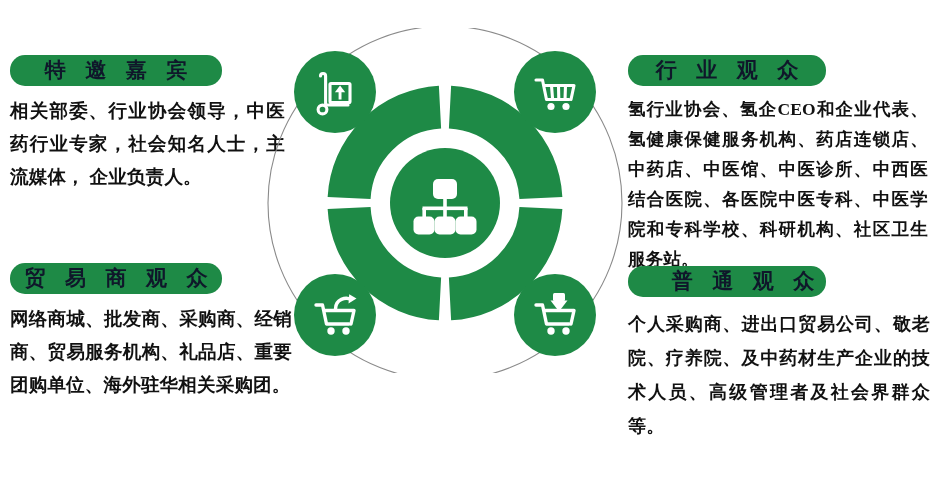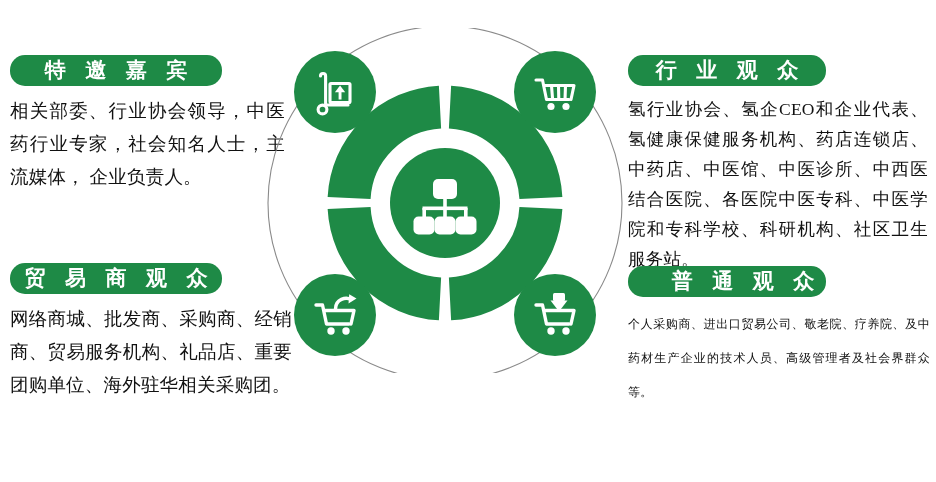--- a/index.html
+++ b/index.html
@@ -28,21 +28,21 @@
   .block {
     position: absolute;
   }
   .block-tl { left: 10px;  top: 55px;  width: 275px; }
   .block-bl { left: 10px;  top: 263px; width: 282px; }
   .block-tr { left: 628px; top: 55px;  width: 300px; }
   .block-br { left: 628px; top: 266px; width: 302px; }
 
   .bar {
     background: #1e8a46;
-    color: #ffffff;
+    color: #0f172a;
     font-weight: bold;
     font-size: 21px;
     line-height: 31px;
     height: 31px;
     text-align: center;
     letter-spacing: 0.34em;
     text-indent: 0.34em;
     box-sizing: border-box;
     white-space: nowrap;
     border-radius: 15px;
@@ -53,23 +53,24 @@
   .bar-br { width: 198px; padding-left: 32px; }
 
   .body-text {
     font-size: 18.5px;
     line-height: 33px;
     letter-spacing: 0.2px;
     text-align: justify;
     text-justify: inter-ideograph;
     margin-top: 9px;
     color: #111111;
+    font-weight: bold;
   }
   .body-tr { font-size: 17.5px; line-height: 30px; margin-top: 8px; }
-  .body-br { font-size: 12px;   line-height: 34px; margin-top: 10px; }
+  .body-br { font-size: 18px;   line-height: 34px; margin-top: 10px; }
 
   
   .graphic {
     position: absolute;
     left: 250px;
     top: 28px;
     width: 390px;
     height: 345px;
   }
   .graphic svg { display: block; }

